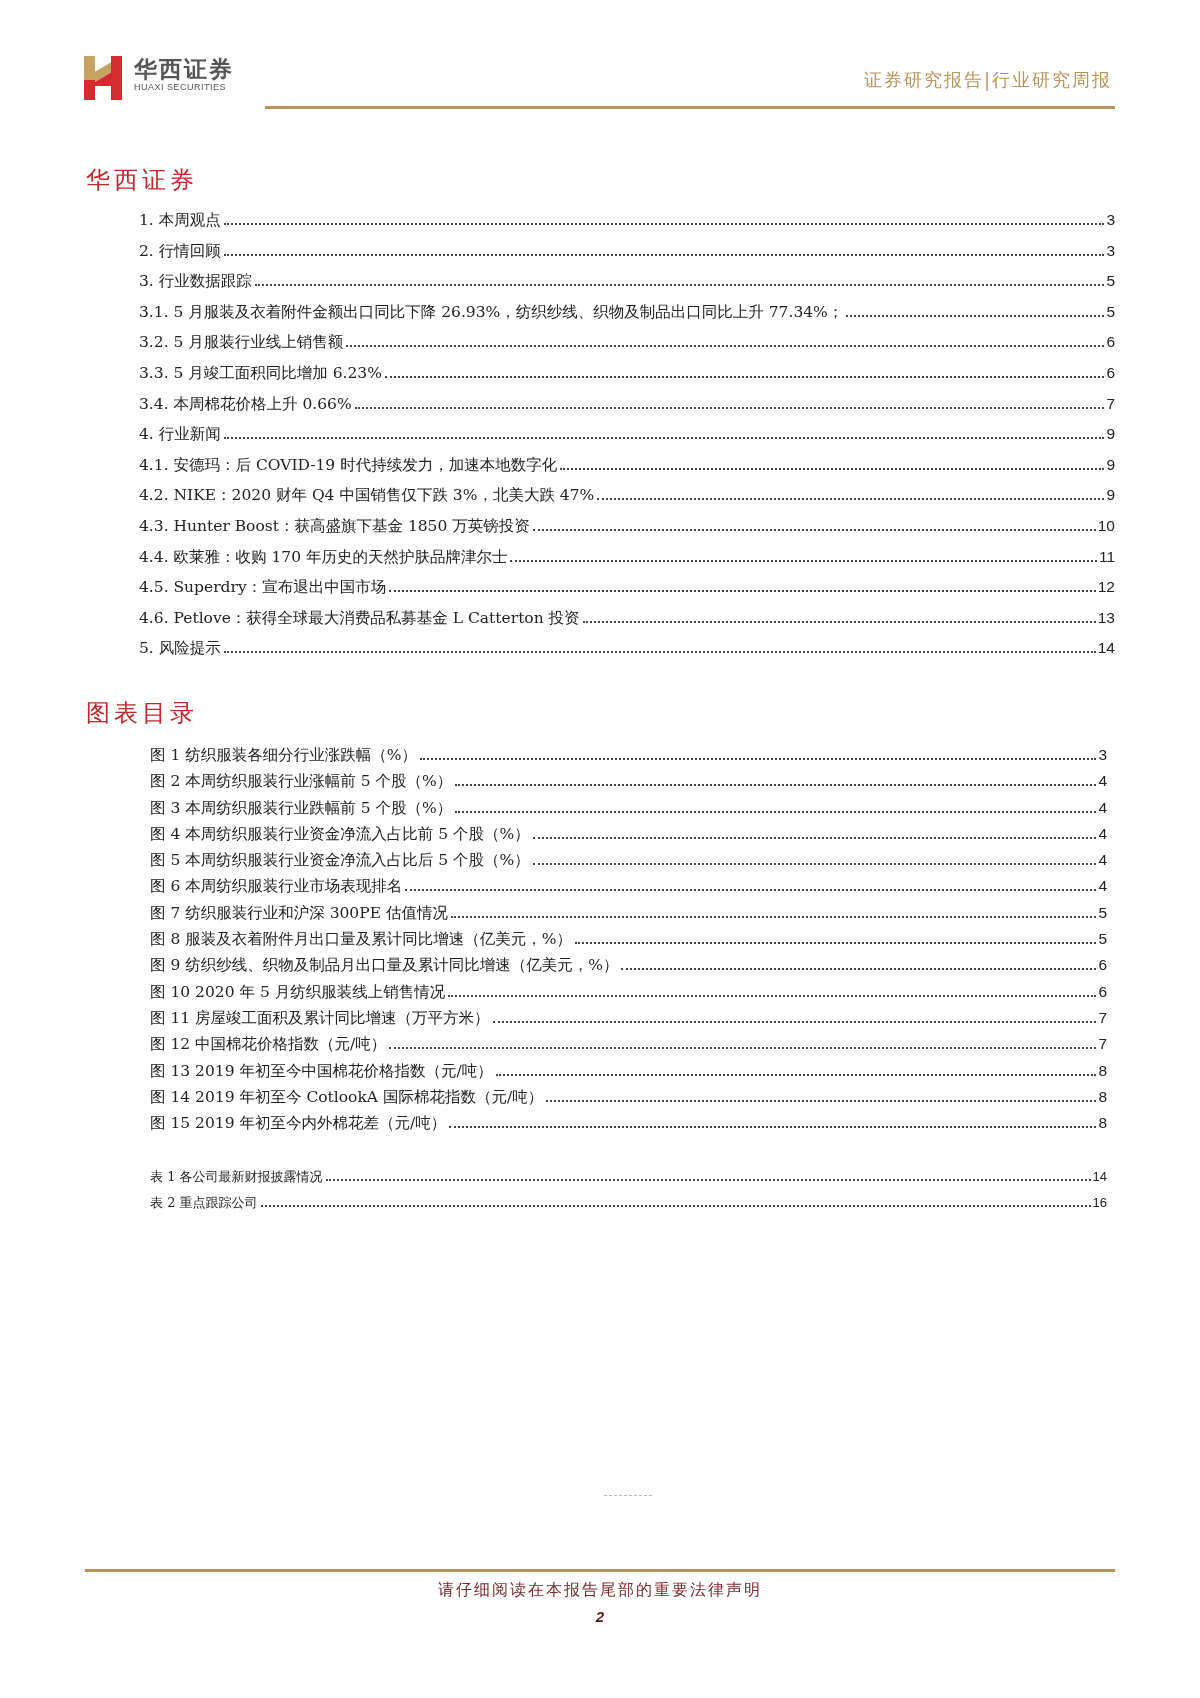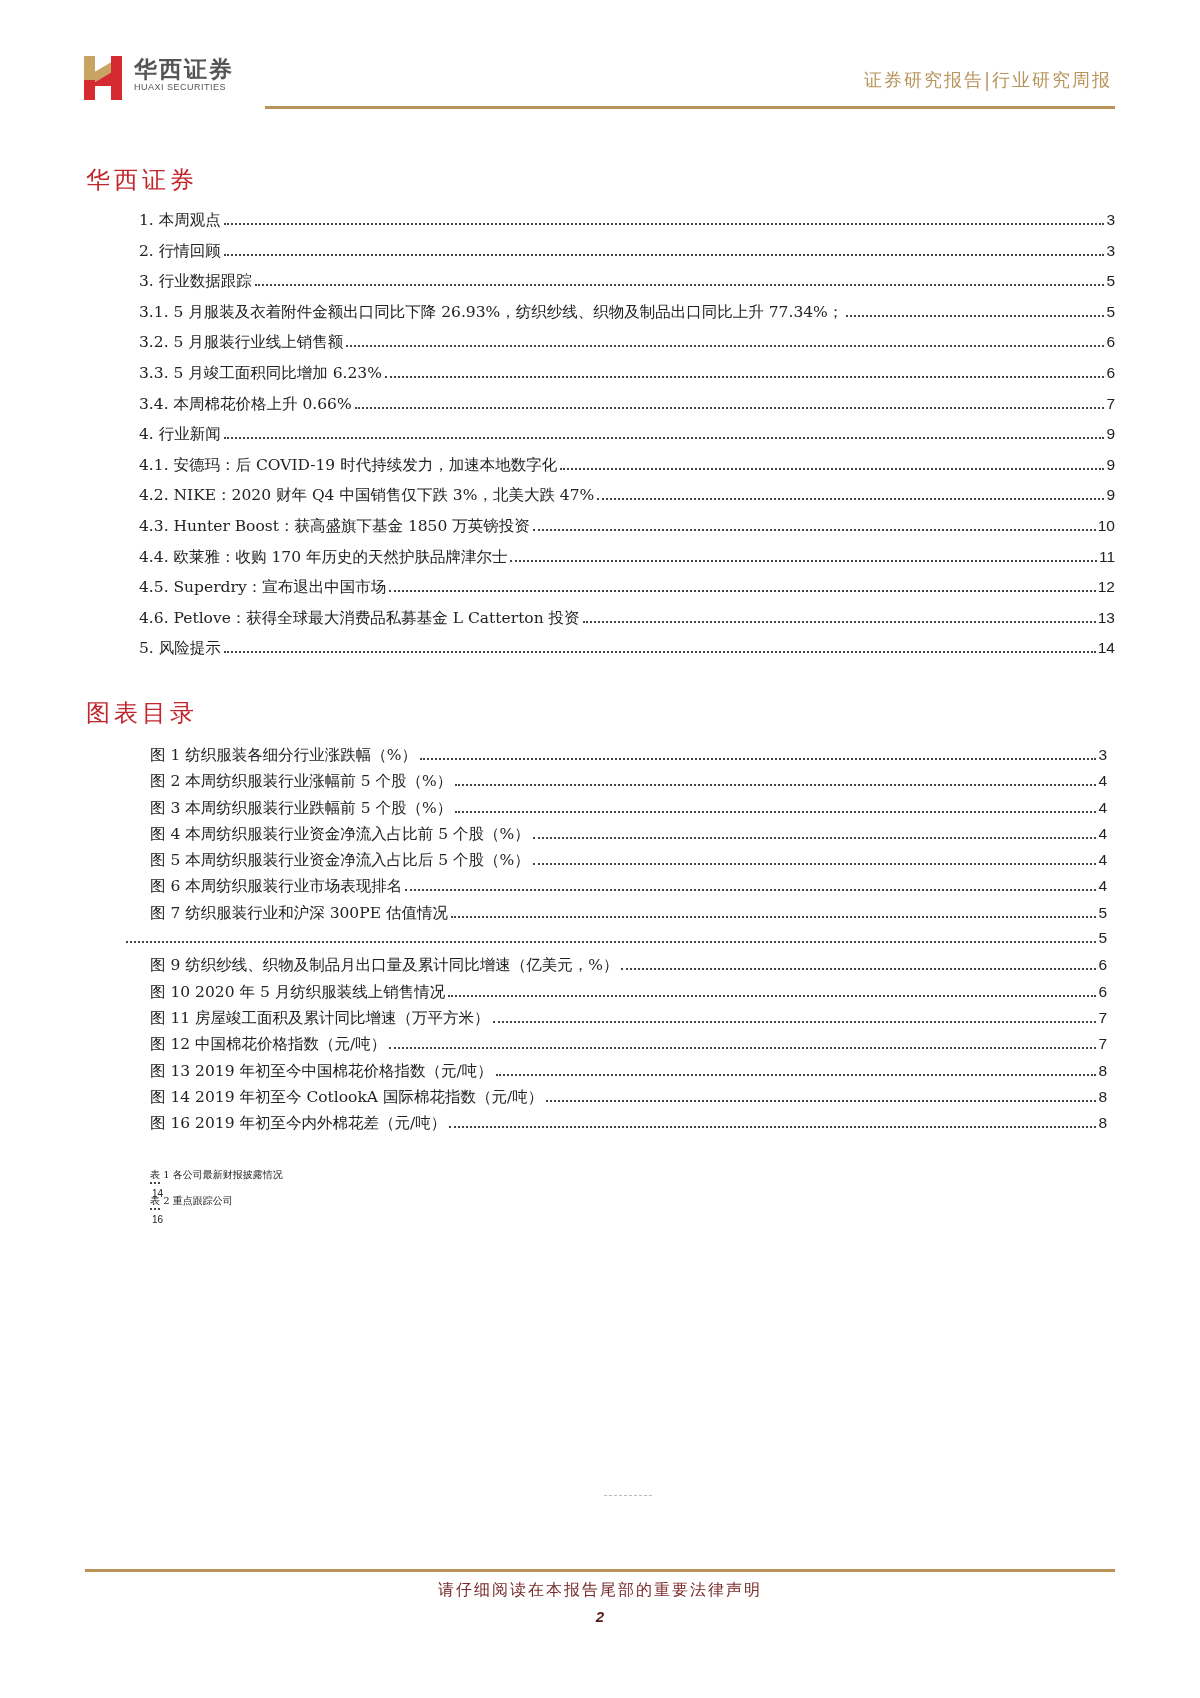--- a/index.html
+++ b/index.html
@@ -14,21 +14,21 @@
   .header-rule { position: absolute; left: 265px; right: 85px; top: 106px; height: 3px; background: #b8935a; }
   .section-title { position: absolute; left: 86px; font-size: 24px; color: #c0272d; letter-spacing: 4px; }
   .toc { position: absolute; left: 115px; right: 85px; }
   .toc-row { display: flex; align-items: baseline; height: 30.6px; font-size: 15.5px; color: #222; }
   .toc-row .label { white-space: nowrap; padding-right: 3px; margin-left: 24px; }
   .toc-row .dots { flex: 1; border-bottom: 2px dotted #444; margin-bottom: 4px; min-width: 10px; }
   .toc-row .page { font-family: "Liberation Sans", sans-serif; padding-left: 2px; }
   .fig { position: absolute; left: 126px; right: 93px; }
   .fig .toc-row { height: 26.3px; font-size: 15.5px; }
   .tbl { position: absolute; left: 126px; right: 93px; }
-  .tbl .toc-row { height: 26px; font-size: 10px; flex-direction: column; }
+  .tbl .toc-row { height: 26px; font-size: 13px; }
   .mid-mark { position: absolute; left: 604px; top: 1495px; width: 48px; border-top: 1px dashed #bbb; }
   .footer-rule { position: absolute; left: 85px; right: 85px; top: 1569px; height: 3px; background: #b8935a; }
   .footer-note { position: absolute; left: 0; right: 0; top: 1580px; text-align: center; font-size: 16px; color: #7a2a2a; letter-spacing: 2px; }
   .footer-page { position: absolute; left: 0; right: 0; top: 1608px; text-align: center; font-size: 15px; font-weight: bold; font-style: italic; color: #5a1a1a; font-family: "Liberation Sans", sans-serif; }
 </style>
 </head>
 <body>
 
 <div class="logo">
   <div class="logo-mark">
@@ -158,20 +158,21 @@
       <span class="label">图 6 本周纺织服装行业市场表现排名</span>
       <span class="dots"></span>
       <span class="page">4</span>
     </div>
     <div class="toc-row">
       <span class="label">图 7 纺织服装行业和沪深 300PE 估值情况</span>
       <span class="dots"></span>
       <span class="page">5</span>
     </div>
     <div class="toc-row">
+      <span class="label">图 8 服装及衣着附件月出口量及累计同比增速（亿美元，%）</span>
       <span class="dots"></span>
       <span class="page">5</span>
     </div>
     <div class="toc-row">
       <span class="label">图 9 纺织纱线、织物及制品月出口量及累计同比增速（亿美元，%）</span>
       <span class="dots"></span>
       <span class="page">6</span>
     </div>
     <div class="toc-row">
       <span class="label">图 10  2020 年 5 月纺织服装线上销售情况</span>
@@ -192,21 +193,21 @@
       <span class="label">图 13 2019 年初至今中国棉花价格指数（元/吨）</span>
       <span class="dots"></span>
       <span class="page">8</span>
     </div>
     <div class="toc-row">
       <span class="label">图 14 2019 年初至今 CotlookA 国际棉花指数（元/吨）</span>
       <span class="dots"></span>
       <span class="page">8</span>
     </div>
     <div class="toc-row">
-      <span class="label">图 16 2019 年初至今内外棉花差（元/吨）</span>
+      <span class="label">图 15 2019 年初至今内外棉花差（元/吨）</span>
       <span class="dots"></span>
       <span class="page">8</span>
     </div>
   </div>
 <div class="tbl" style="top:1168px;" id="tbl-toc">
     <div class="toc-row">
       <span class="label">表 1 各公司最新财报披露情况</span>
       <span class="dots"></span>
       <span class="page">14</span>
     </div>

